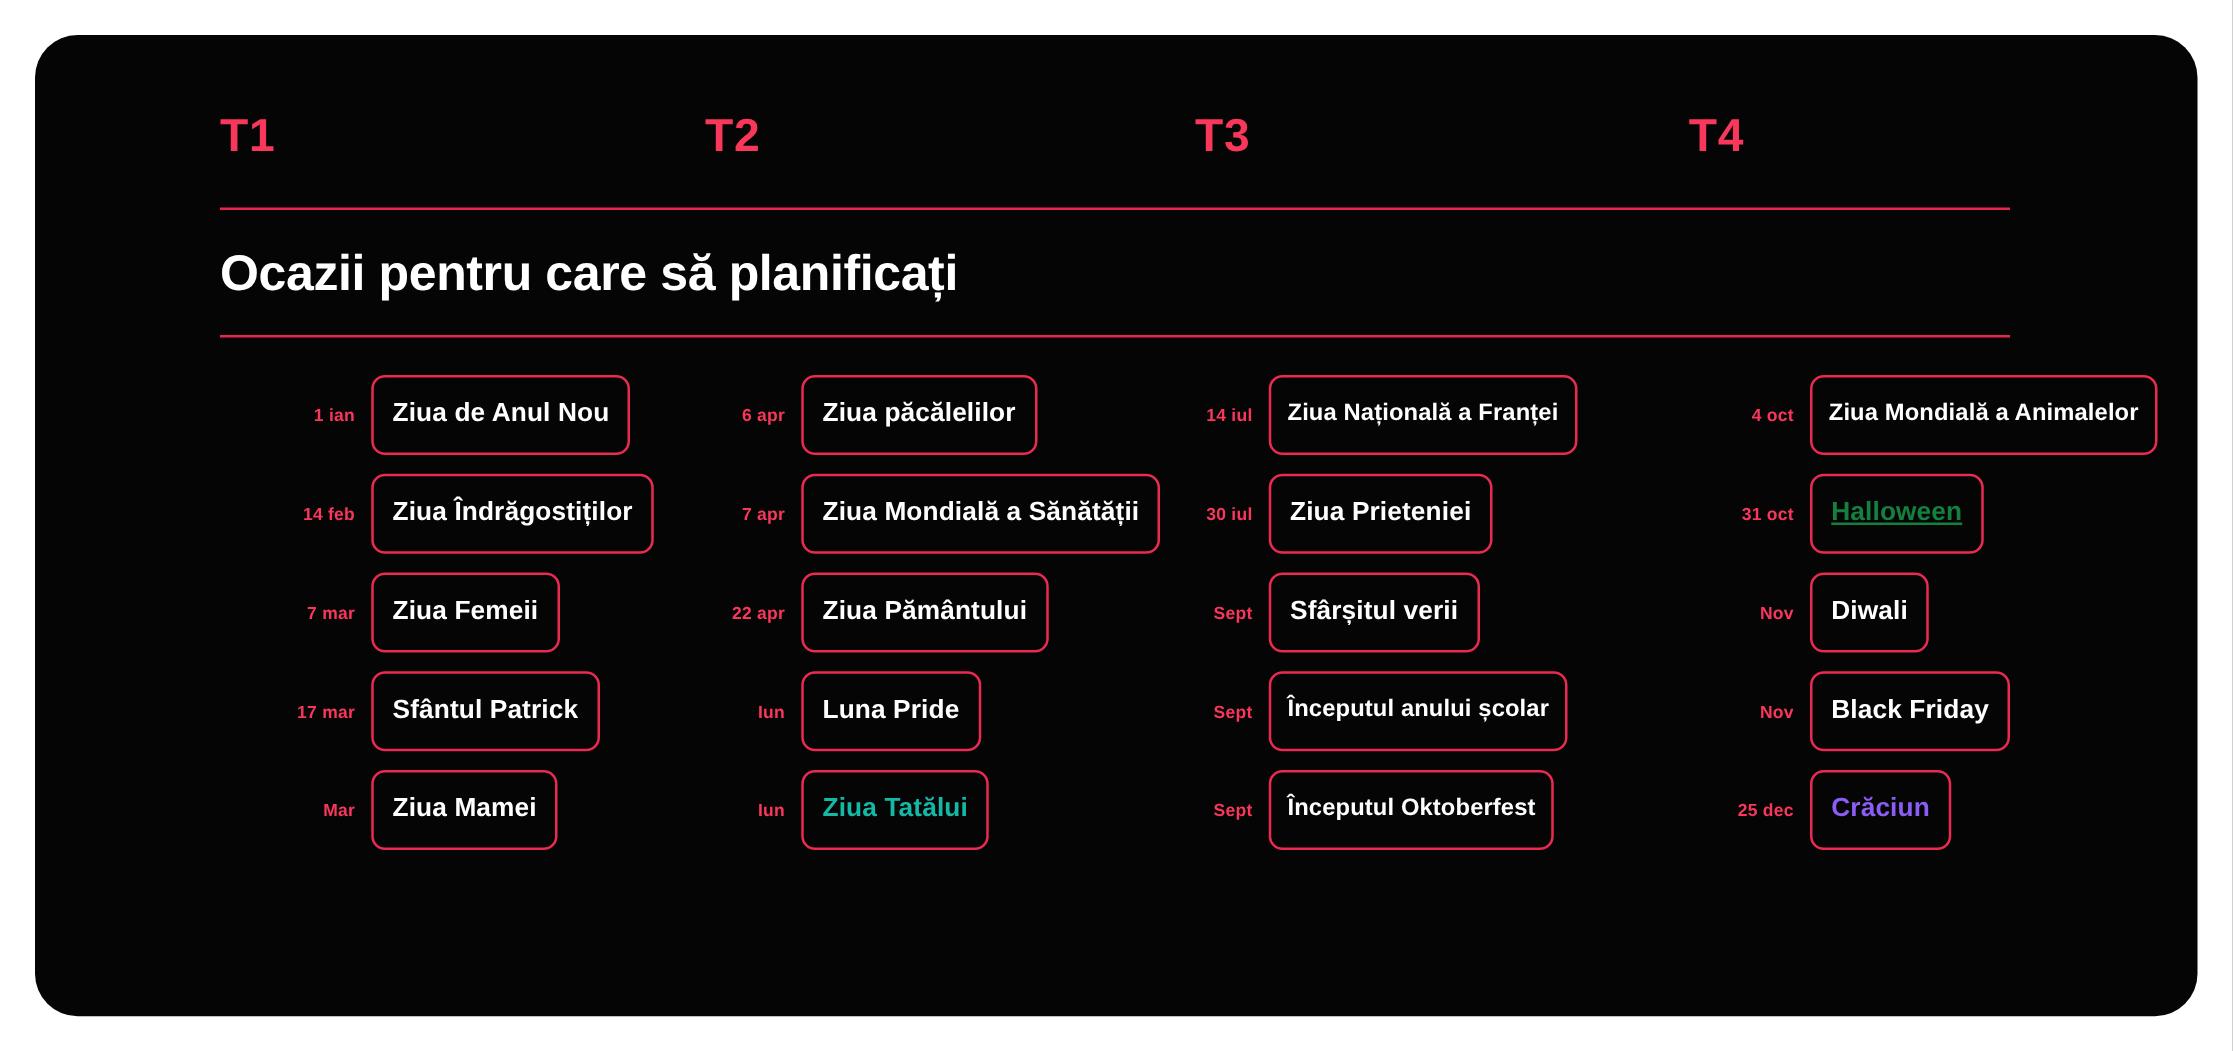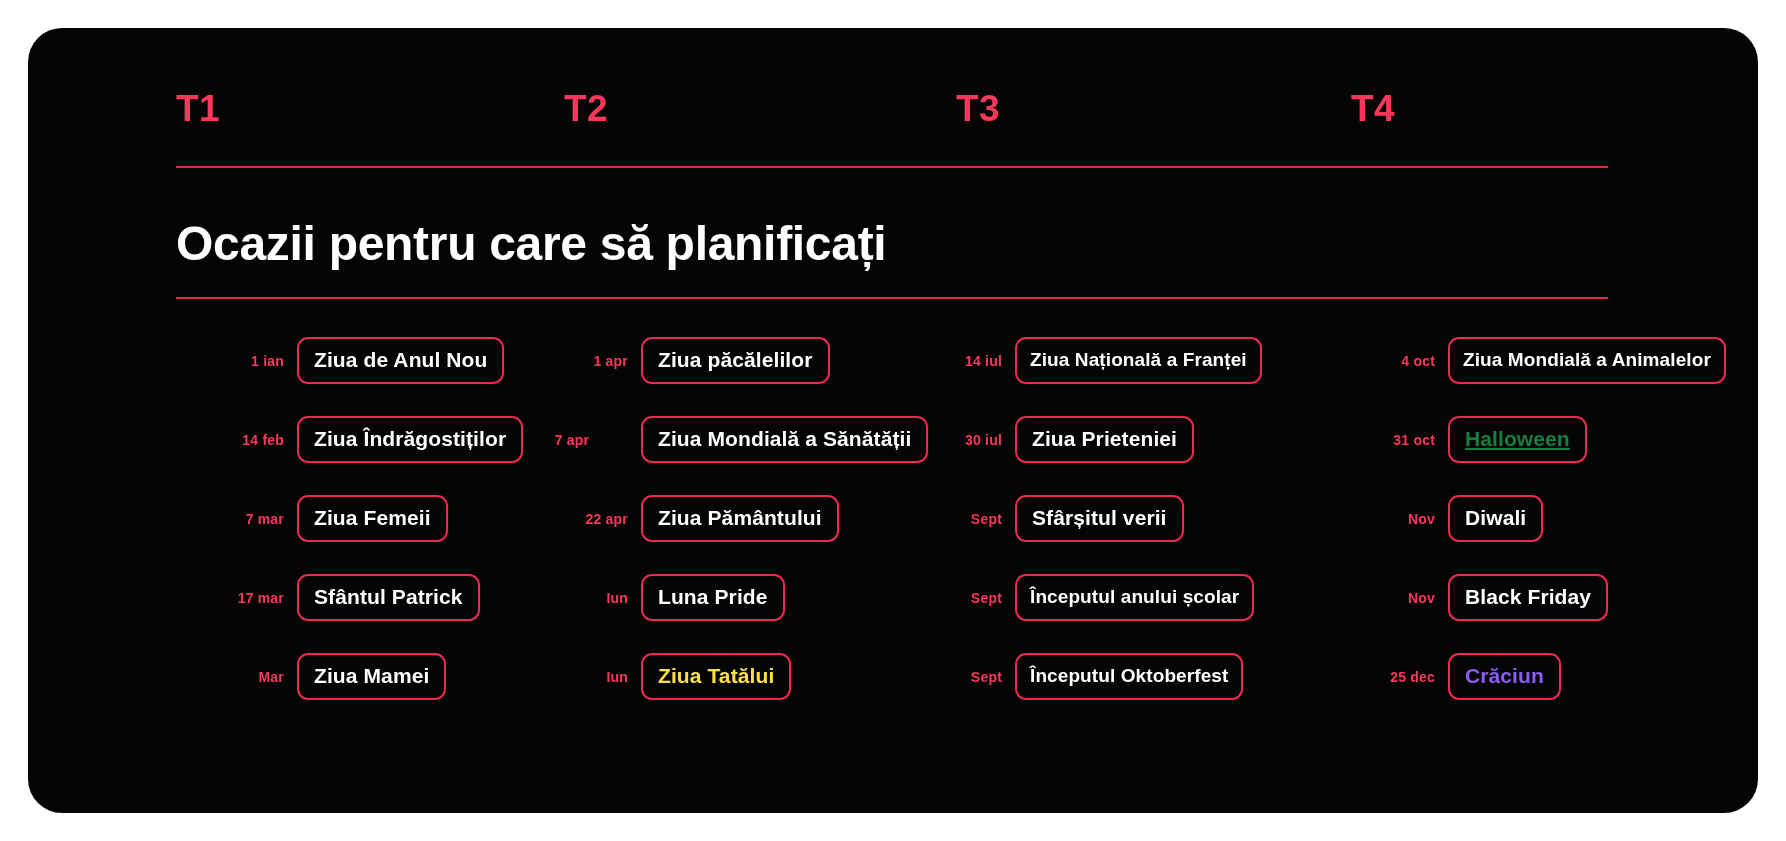--- a/index.html
+++ b/index.html
@@ -62,27 +62,26 @@
   .q2 { left: 780px; }
   .q3 { left: 1175px; }
 
   .rule {
     height: 2px;
     background: #e5264d;
     width: 100%;
   }
 
   .title {
-    font-size: 48px;
+    font-size: 40px;
     font-weight: 700;
     color: #ffffff;
     letter-spacing: -0.3px;
     padding: 28px 0 26px 0;
     line-height: 1.15;
-    margin-top: 20px;
   }
 
   
   .grid {
     position: relative;
     margin-top: 22px;
   }
   .col {
     position: absolute;
     top: 0;
@@ -120,21 +119,21 @@
     border-radius: 11px;
     background: transparent;
     color: #ffffff;
     font-size: 21px;
     font-weight: 700;
     letter-spacing: 0.1px;
     padding: 10px 15px 12px 15px;
     white-space: nowrap;
     line-height: 1;
     box-sizing: border-box;
-    height: 47px;
+    height: 64px;
   }
   .pill.small { font-size: 19px; padding: 10px 13px 12px 13px; }
 </style>
 </head>
 <body style="background: rgb(255, 255, 255);">
 
 <div class="stage">
   <div class="card" style="background: rgb(5, 5, 6);">
     <div class="inner">
 
@@ -171,38 +170,38 @@
             <div class="pill" style="border-color: rgb(234, 42, 80); color: rgb(255, 255, 255);">Sfântul Patrick</div>
           </div>
           <div class="row">
             <div class="date" style="color: rgb(248, 55, 91);">Mar</div>
             <div class="pill" style="border-color: rgb(234, 42, 80); color: rgb(255, 255, 255);">Ziua Mamei</div>
           </div>
         </div>
 
         <div class="col col-1">
           <div class="row">
-            <div class="date" style="color: rgb(248, 55, 91);">1 apr</div>
+            <div class="date" style="color: rgb(248, 55, 91);">6 apr</div>
             <div class="pill" style="border-color: rgb(234, 42, 80); color: rgb(255, 255, 255);">Ziua păcălelilor</div>
           </div>
           <div class="row">
-            <div class="date" style="color: rgb(248, 55, 91); text-align: center;">7 apr</div>
+            <div class="date" style="color: rgb(248, 55, 91);">7 apr</div>
             <div class="pill" style="border-color: rgb(234, 42, 80); color: rgb(255, 255, 255);">Ziua Mondială a Sănătății</div>
           </div>
           <div class="row">
             <div class="date" style="color: rgb(248, 55, 91);">22 apr</div>
             <div class="pill" style="border-color: rgb(234, 42, 80); color: rgb(255, 255, 255);">Ziua Pământului</div>
           </div>
           <div class="row">
             <div class="date" style="color: rgb(248, 55, 91);">Iun</div>
             <div class="pill" style="border-color: rgb(234, 42, 80); color: rgb(255, 255, 255);">Luna Pride</div>
           </div>
           <div class="row">
             <div class="date" style="color: rgb(248, 55, 91);">Iun</div>
-            <div class="pill" style="border-color: rgb(234, 42, 80); color: #fde047;">Ziua Tatălui</div>
+            <div class="pill" style="border-color: rgb(234, 42, 80); color: #14b8a6;">Ziua Tatălui</div>
           </div>
         </div>
 
         <div class="col col-2">
           <div class="row">
             <div class="date" style="color: rgb(248, 55, 91);">14 iul</div>
             <div class="pill small" style="border-color: rgb(234, 42, 80); color: rgb(255, 255, 255);">Ziua Națională a Franței</div>
           </div>
           <div class="row">
             <div class="date" style="color: rgb(248, 55, 91);">30 iul</div>

